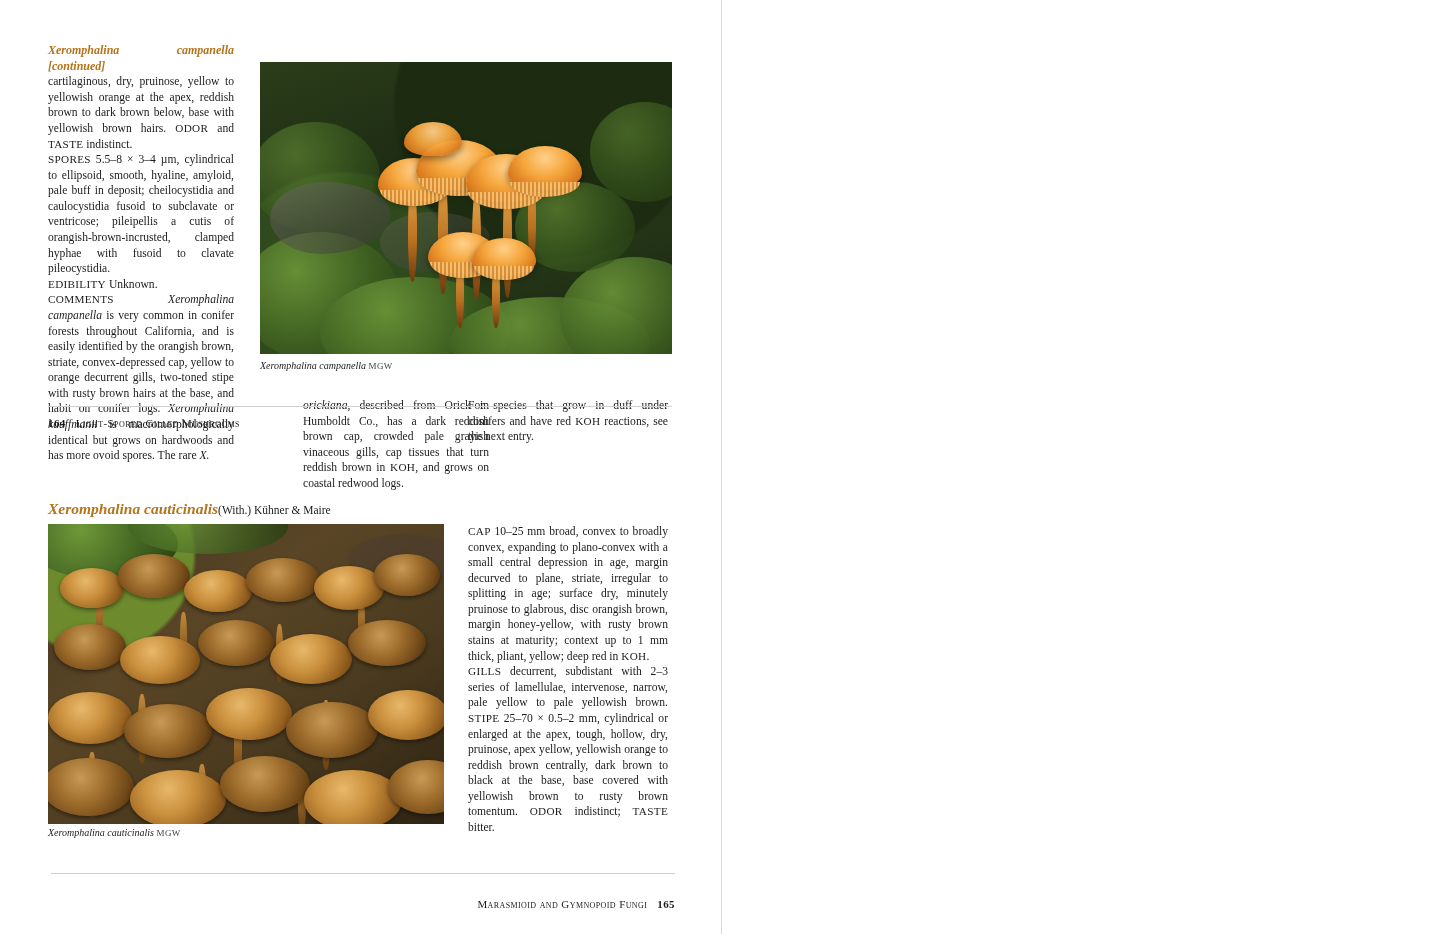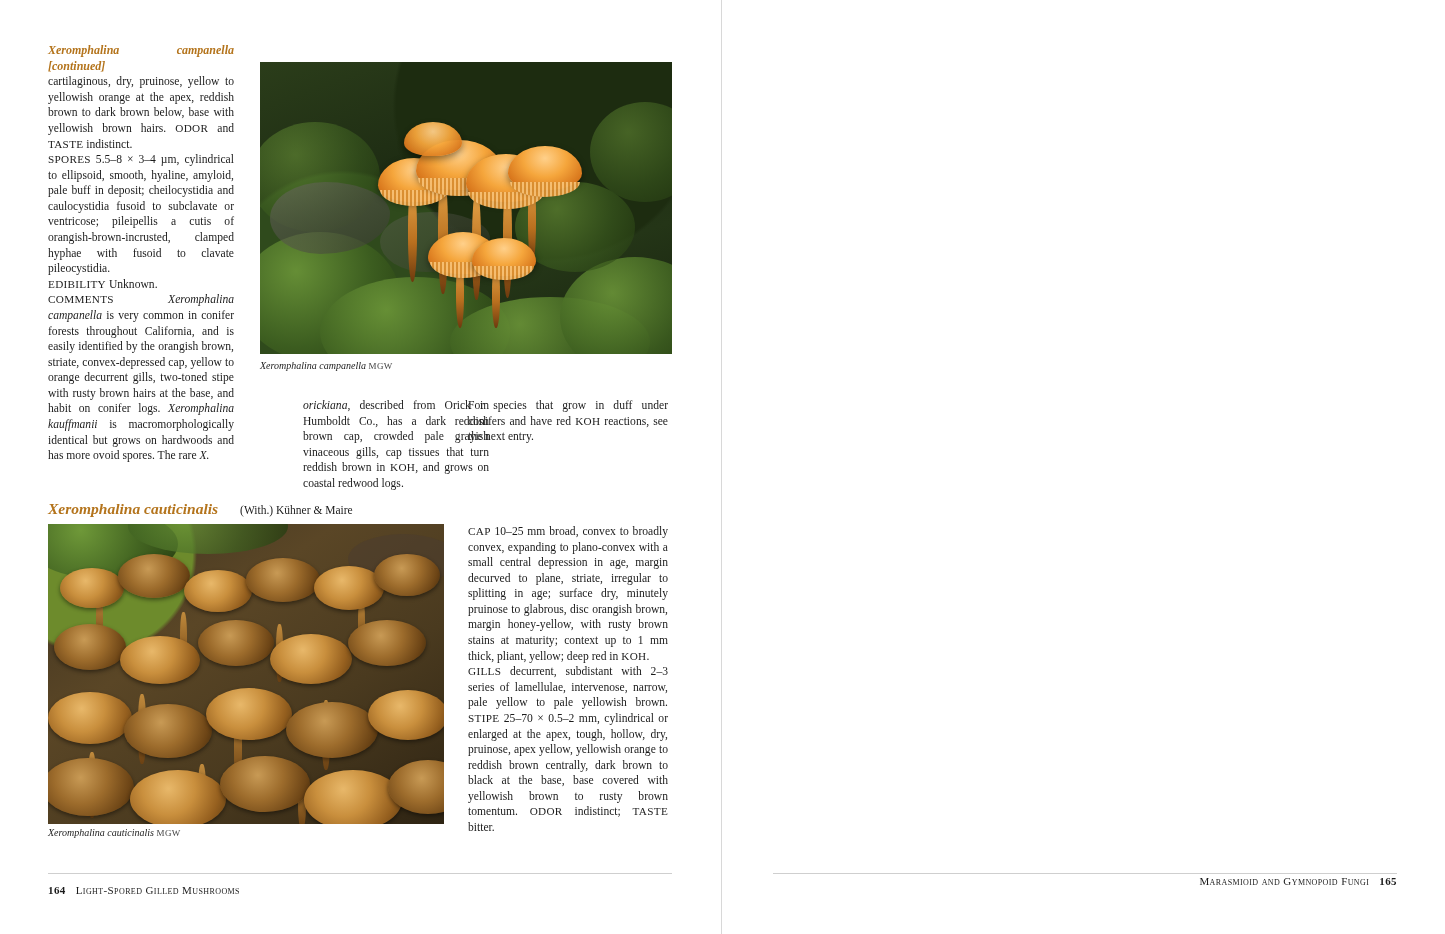--- a/index.html
+++ b/index.html
@@ -4,21 +4,21 @@
 <style>
   * { box-sizing: border-box; }
   html, body { margin:0; padding:0; }
   body {
     width: 1445px; height: 934px;
     background: #ffffff;
     font-family: "Liberation Serif", serif;
     color: #1b1b1b;
     overflow: hidden;
   }
-  .spread { position: relative; width: 1445px; height: 934px; display:flex; }
+  .spread { position: relative; width: 1445px; height: 934px; display:flex;flex-direction:column; }
   .page { position: relative; height: 934px; }
   .page-left { width: 722px; }
   .page-right { width: 723px; }
   .gutter {
     position: absolute; left: 721px; top: 0; width: 1px; height: 934px;
     background: #d8d8d8;
   }
 
   
   .col { font-size: 11.6px; line-height: 1.345; text-align: justify; }
@@ -33,33 +33,33 @@
 
   .photo1 { position:absolute; left:260px; top:62px; width:412px; height:292px; overflow:hidden; }
   .cap1 { position:absolute; left:260px; top:360px; width:412px; font-size:10px; font-style:italic; }
   .cap1 .cred { font-style:normal; font-variant:small-caps; letter-spacing:.4px; font-size:9px; color:#444; }
 
   .l-col2 { position:absolute; left:260px; top:398px; width:186px;margin-left:43px; }
   .l-col3 { position:absolute; left:468px; top:398px; width:200px; }
 
   .sp2-title { position:absolute; left:48px; top:500px; width:600px; }
   .sp2-title .name { color:#b4741c; font-style:italic; font-weight:bold; font-size:15.5px; }
-  .sp2-title .auth { color:#1b1b1b; font-style:normal; font-weight:normal; font-size:11.5px;padding-left:22px; }
+  .sp2-title .auth { color:#1b1b1b; font-style:normal; font-weight:normal; font-size:11.5px; }
 
   .photo2 { position:absolute; left:48px; top:524px; width:396px; height:300px; overflow:hidden; }
   .cap2 { position:absolute; left:48px; top:827px; width:396px; font-size:10px; font-style:italic; }
   .cap2 .cred { font-style:normal; font-variant:small-caps; letter-spacing:.4px; font-size:9px; color:#444; }
 
   .l-col4 { position:absolute; left:468px; top:524px; width:200px; }
 
   .footer-l { position:absolute; left:48px; bottom:38px; font-size:11px; font-variant:small-caps; letter-spacing:.4px; }
   .footer-l .pg { font-weight:bold; font-variant:normal; margin-right:10px; }
   .rule-l { position:absolute; left:48px; bottom:60px; width:624px; height:1px; background:#cfcfcf; }
 
-  .footer-r { position:absolute; right:48px; bottom:47px; font-size:11px; font-variant:small-caps; letter-spacing:.4px; text-align:right; }
+  .footer-r { position:absolute; right:48px; bottom:24px; font-size:11px; font-variant:small-caps; letter-spacing:.4px; text-align:right; }
   .footer-r .pg { font-weight:bold; font-variant:normal; margin-left:10px; }
   .rule-r { position:absolute; right:48px; bottom:60px; width:624px; height:1px; background:#cfcfcf; }
 
   
   .ph { position:absolute; inset:0; }
 
   
   .p1-bg {
     background:
       radial-gradient(circle at 20% 80%, #2f4a1c 0 30%, transparent 31%),

